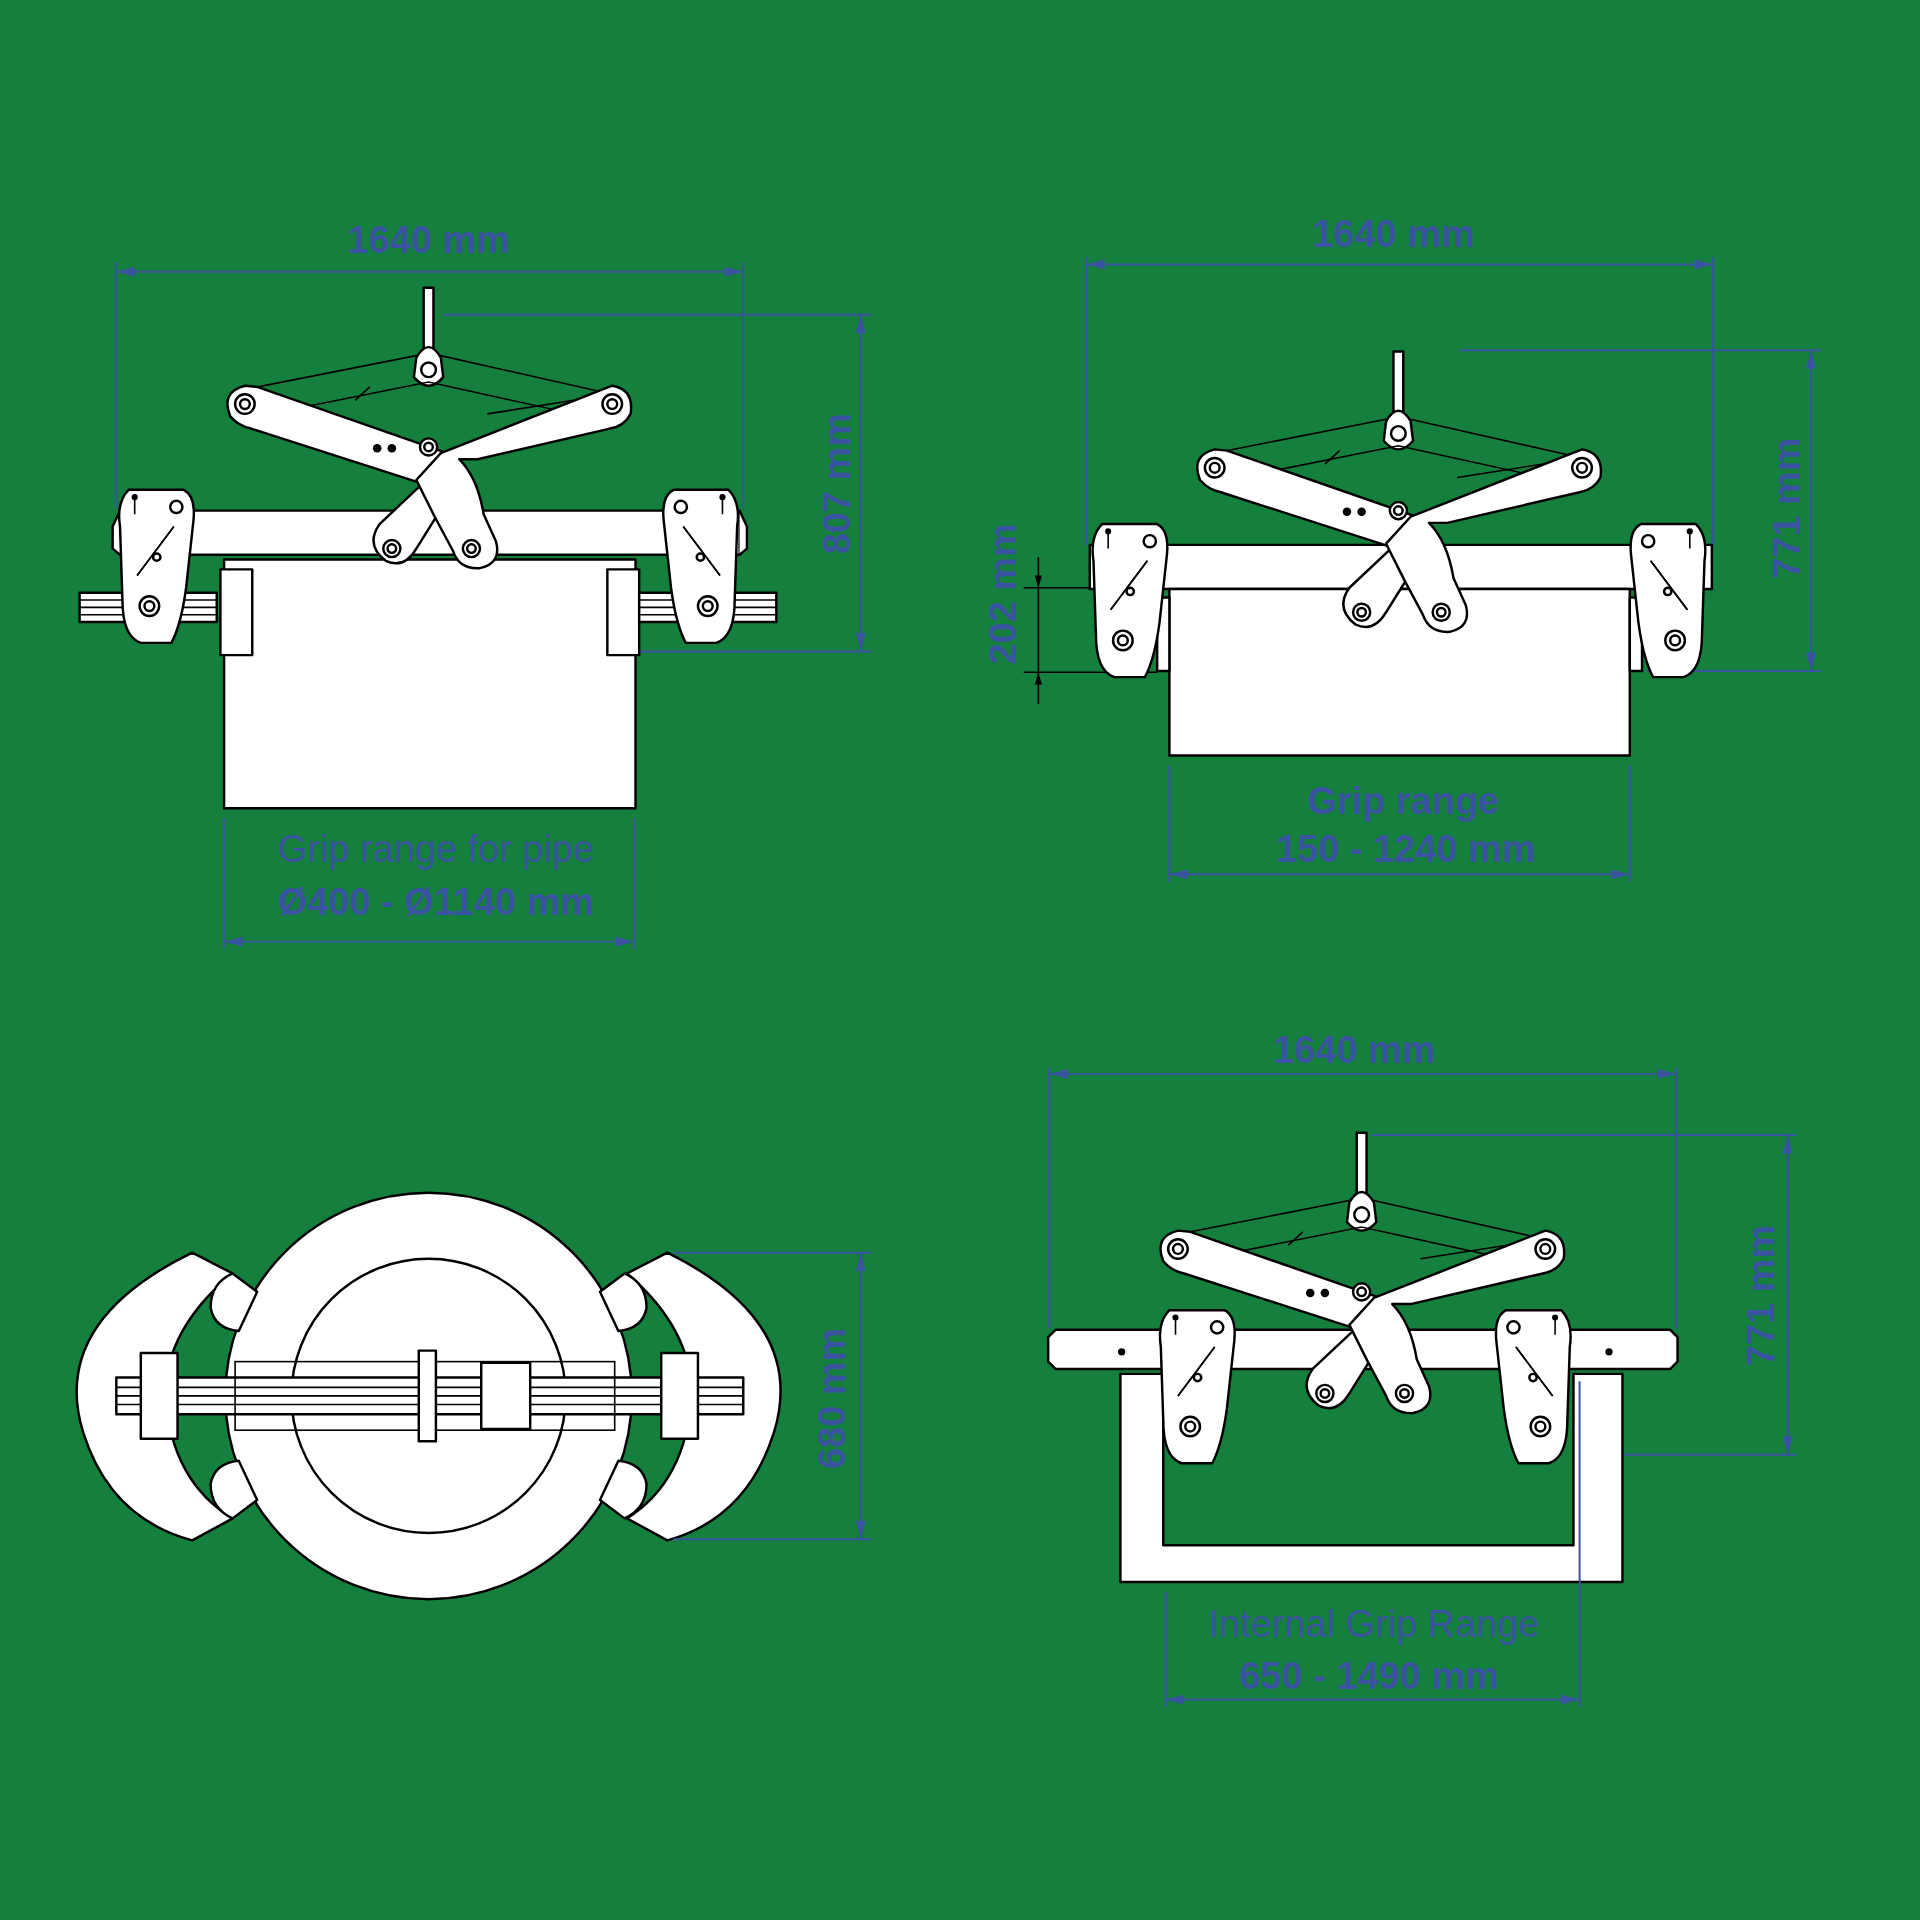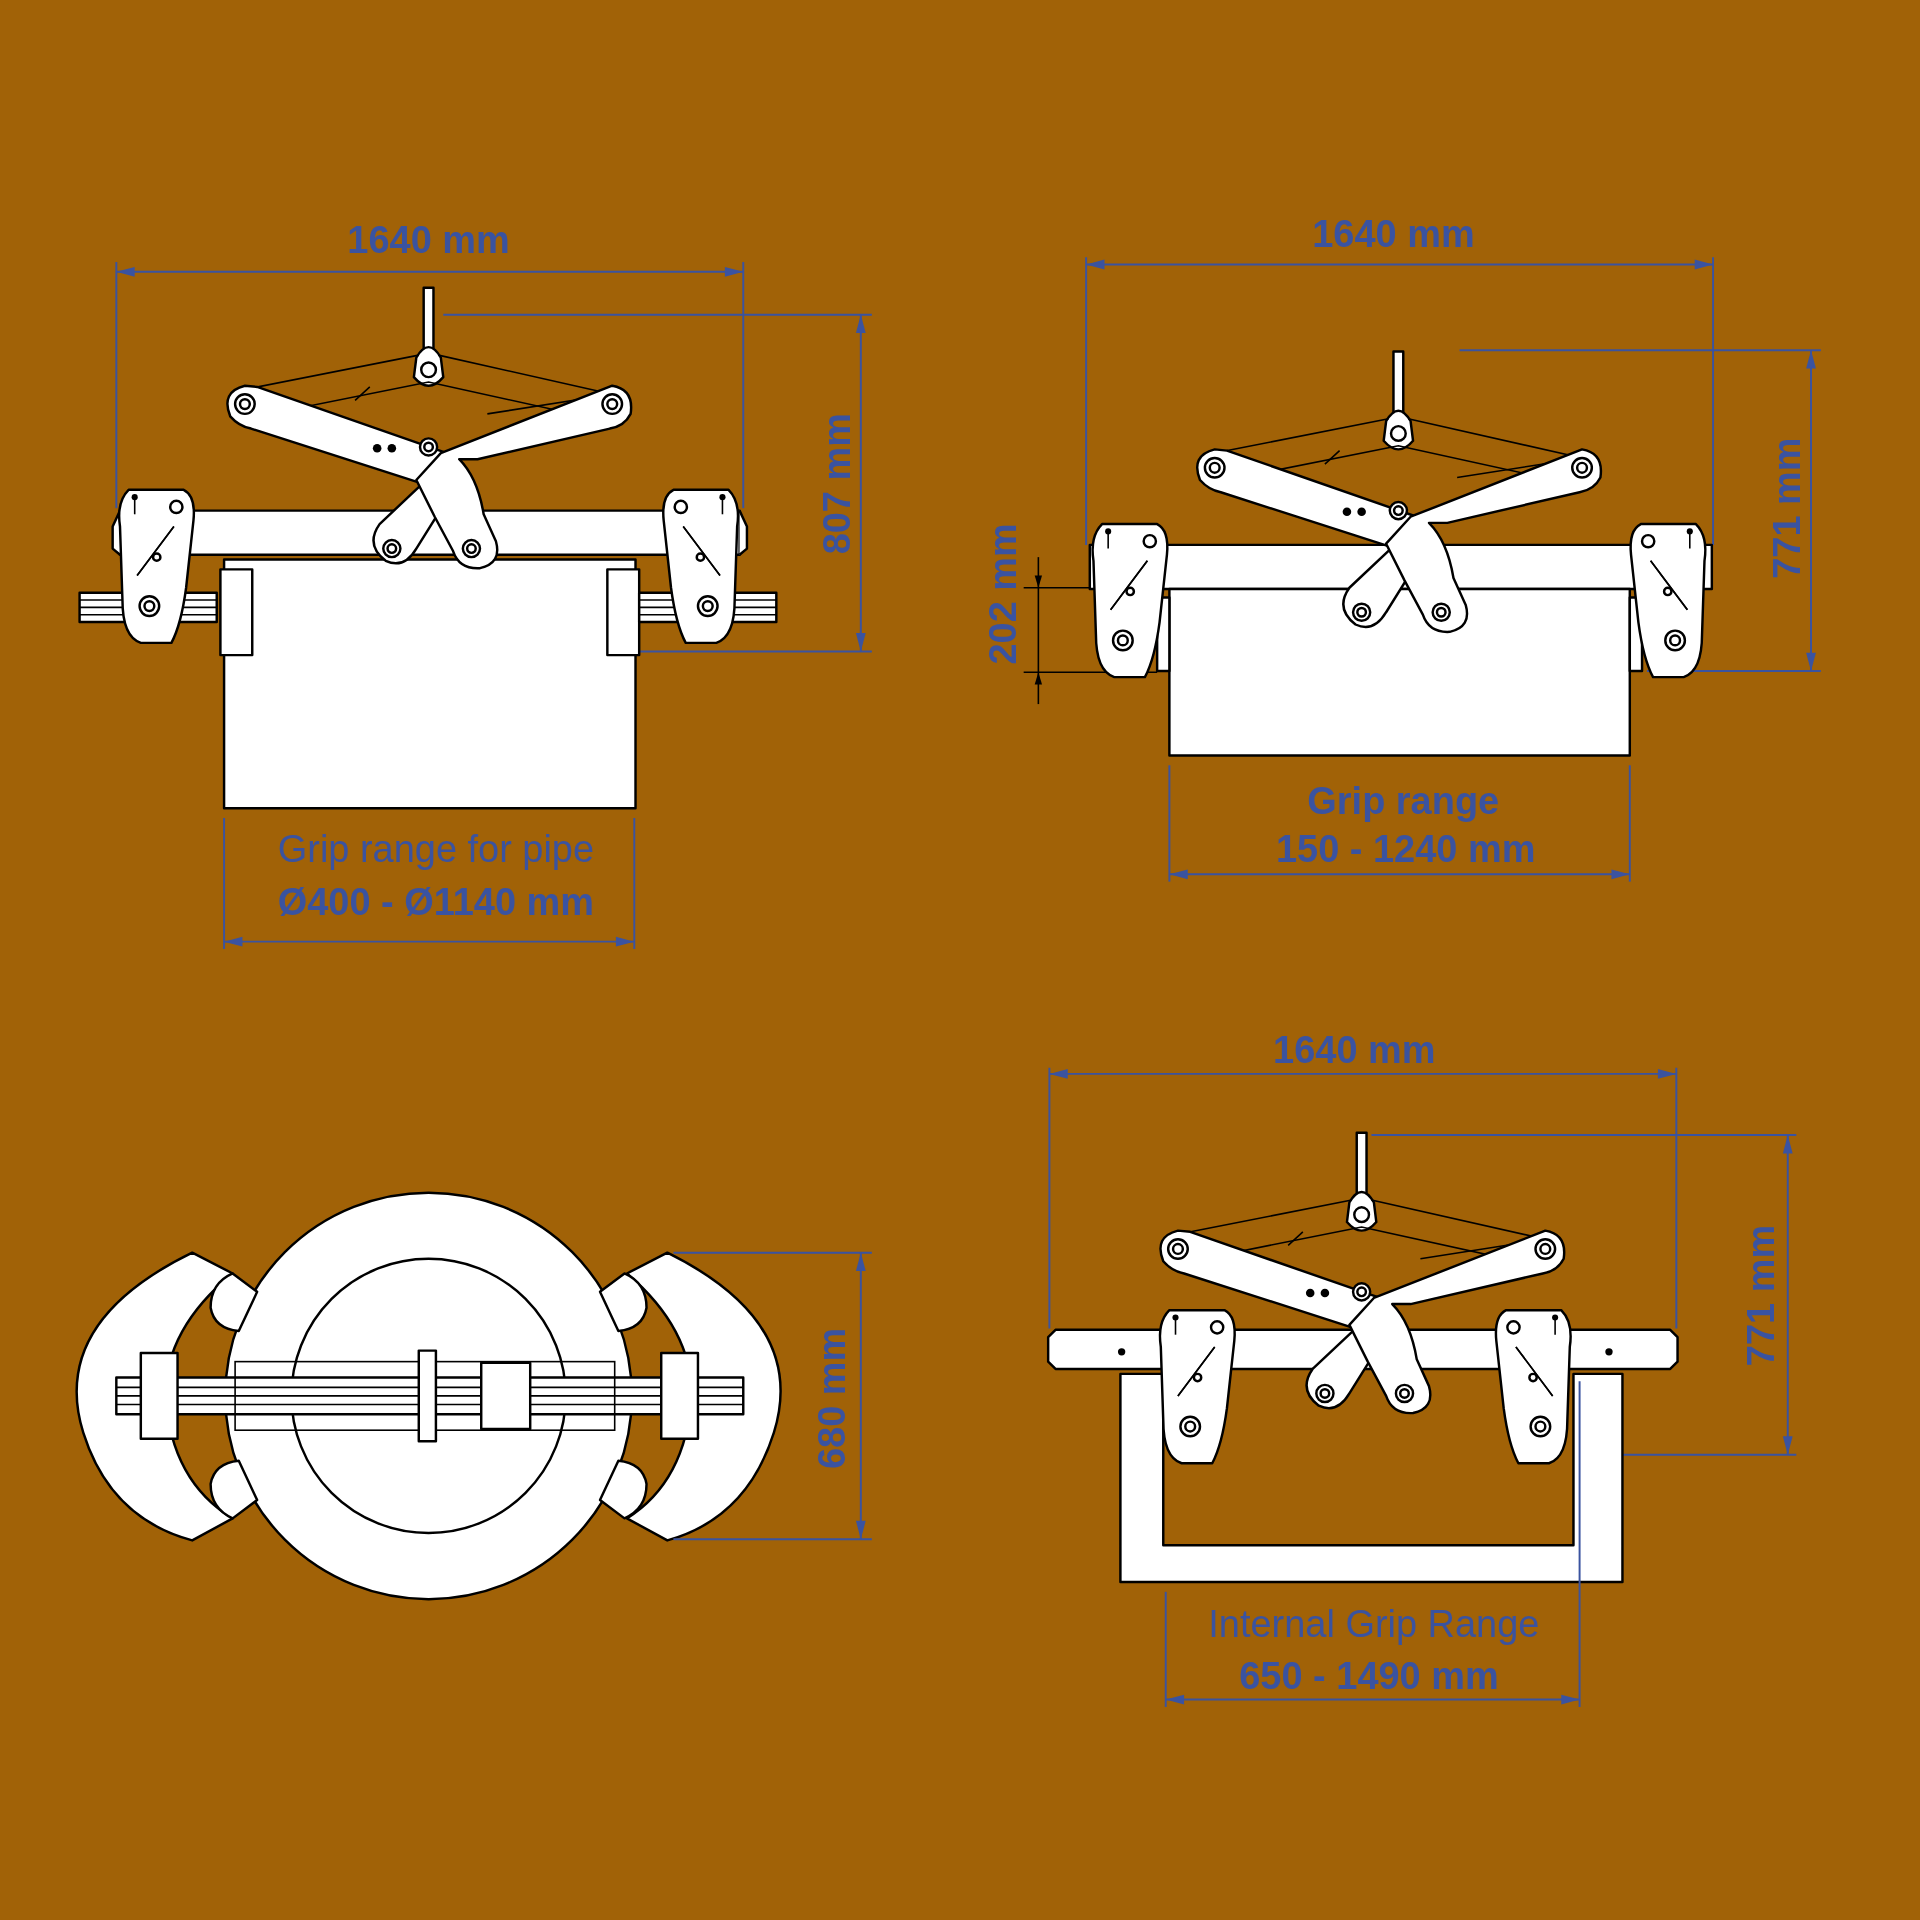--- a/index.html
+++ b/index.html
@@ -1,16 +1,16 @@
 <!DOCTYPE html>
 <html><head>
 <meta charset="utf-8">
 <style>
   html,body{margin:0;padding:0;background:#fff;}
-  #stage{width:1920px;height:1920px;position:relative;background:#a16207;}
+  #stage{width:1920px;height:1920px;position:relative;background:#15803d;}
   svg{display:block;}
   .dim{stroke:#3a53a0;stroke-width:1.6;fill:none;}
   .ah{fill:#3a53a0;stroke:none;}
   .part{stroke:#000;stroke-width:2;fill:#fff;stroke-linejoin:round;}
   .thin{stroke:#000;stroke-width:1.3;fill:none;}
   .lblb{font-family:"Liberation Sans",sans-serif;font-weight:bold;fill:#3a53a0;}
   .lbl{font-family:"Liberation Sans",sans-serif;fill:#3a53a0;}
   .dot{fill:#000;}
 </style>
 </head>

